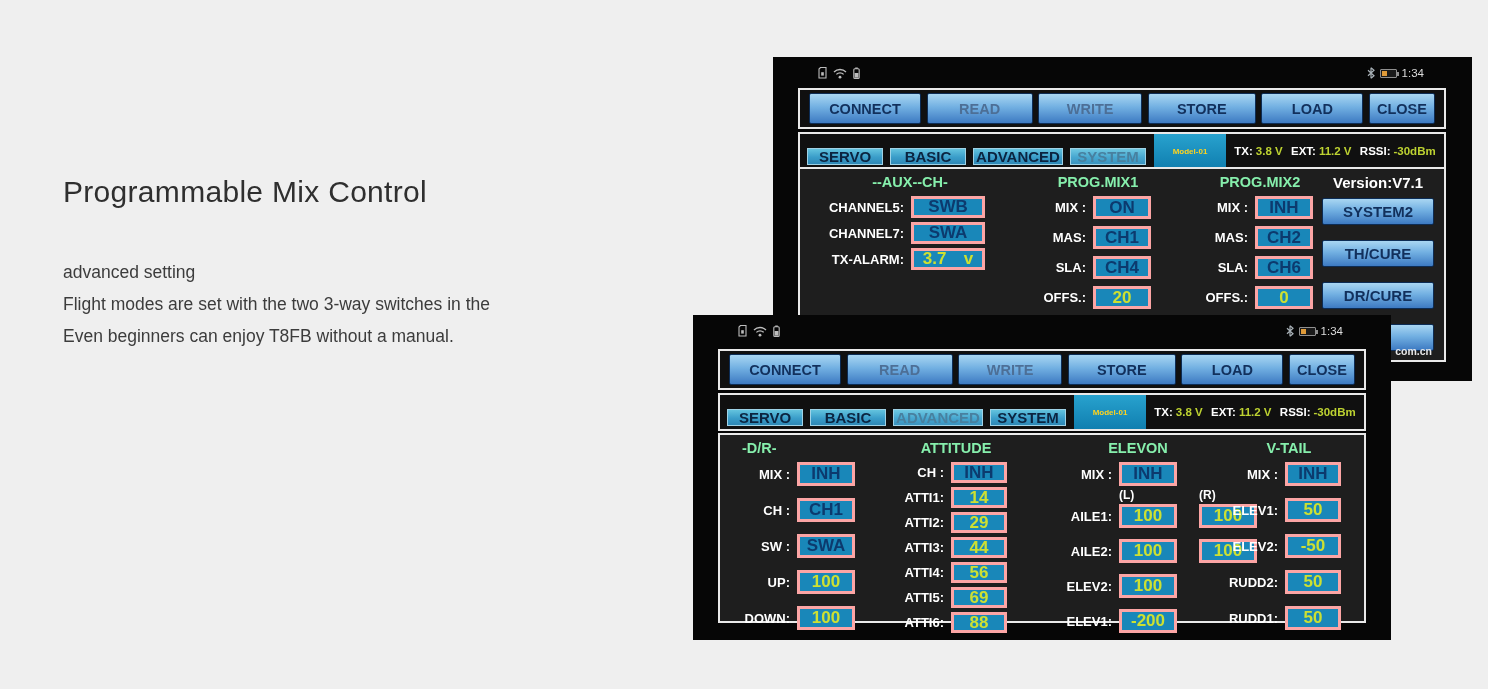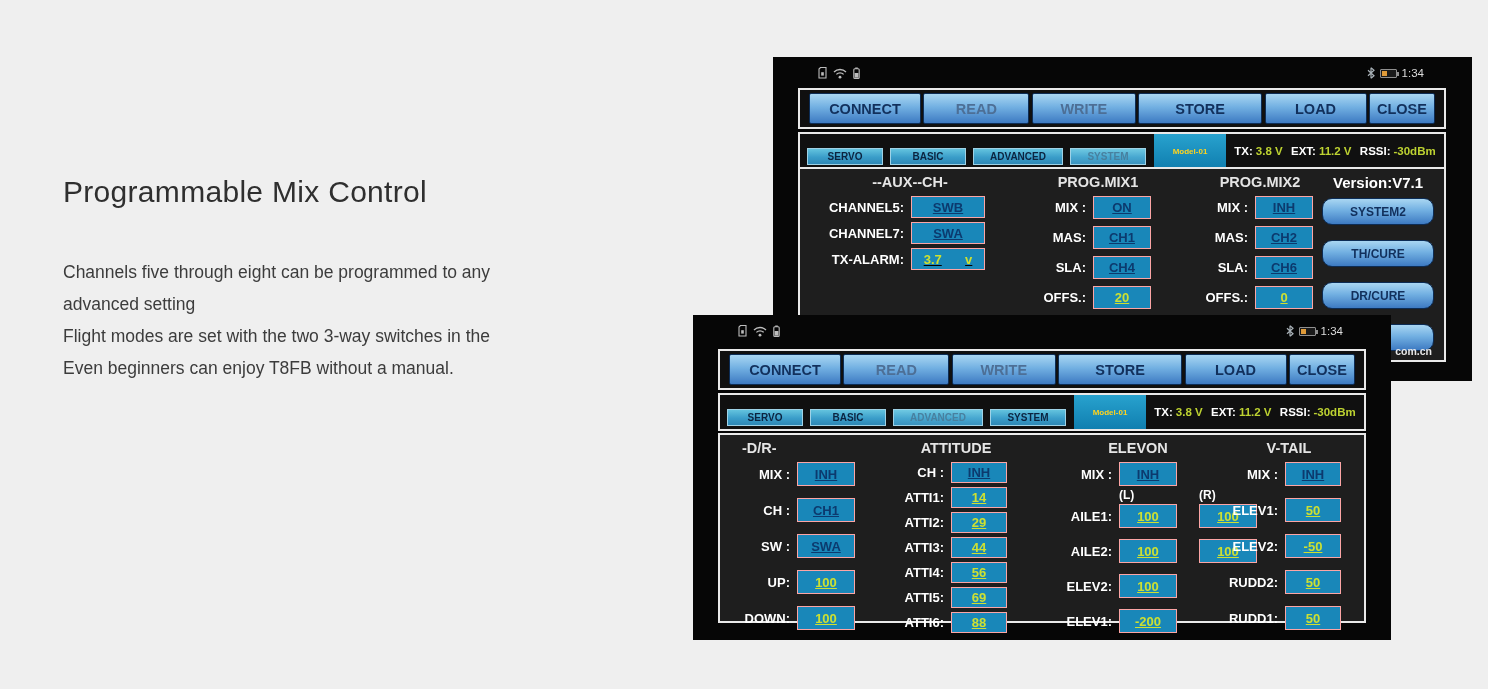--- a/index.html
+++ b/index.html
@@ -50,72 +50,72 @@
   .t-front .content { top:118px; height:190px; }
 
   
   .tbtn {
     height:31px; border-radius:2px; border:1px solid #0c2c55;
     background:linear-gradient(180deg,#a9d6f2 0%,#72b0e2 45%,#3d7ac2 100%);
     color:#12305c; font-weight:700; font-size:14.5px;
     display:flex; align-items:center; justify-content:center;
   }
   .tbtn.dim { color:#4d6f96; }
-  .bw1{width:112px}.bw2{width:106px}.bw3{width:104px}.bw4{width:124px}.bw5{width:102px}.bw6{width:66px}
+  .bw1{width:112px}.bw2{width:106px}.bw3{width:104px}.bw4{width:108px}.bw5{width:102px}.bw6{width:66px}
 
   
   .tab {
     width:76px; margin:14px 0 3px 7px; border:1px solid #9fd2e6;
     background:linear-gradient(180deg,#63c3de 0%,#3a9dc9 55%,#2e88b6 100%);
-    color:#0b2440; font-weight:700; font-size:10px;
+    color:#0b2440; font-weight:700; font-size:15px;
     display:flex; align-items:center; justify-content:center;
   }
   .tab.wide { width:90px; }
   .tab.faded { color:#48809f; background:linear-gradient(180deg,#6fc9e2 0%,#47a7d0 55%,#3a93bf 100%); }
   .model-chip {
     width:72px; margin-left:8px;
     background:linear-gradient(180deg,#28a2ce 0%,#107fb0 100%);
     color:#ffd31e; font-weight:700; font-size:8px;
     display:flex; align-items:center; justify-content:center;
   }
   .telemetry { flex:1; display:flex; align-items:center; justify-content:space-evenly; font-weight:700; font-size:11.5px; }
   .pair { display:flex; gap:3px; align-items:center; }
   .tl { color:#ffffff; }
   .tv { color:#bdd231; }
 
   
   .col { position:absolute; top:5px; }
-  .col-title { color:#e5e5e5; font-size:14.5px; font-weight:700; text-align:center; margin-bottom:6px; white-space:nowrap; }
+  .col-title { color:#86efac; font-size:14.5px; font-weight:700; text-align:center; margin-bottom:6px; white-space:nowrap; }
   .frow { display:flex; align-items:center; }
   .flabel { color:#ffffff; font-weight:700; font-size:13px; margin-right:7px; white-space:nowrap; text-align:right; }
   .vbox {
-    width:58px; height:23px; background:#1987b9; border:1px solid #fca5a5;
+    width:58px; height:23px; background:#1987b9; border:3px solid #fca5a5;
     display:flex; align-items:center; justify-content:center;
-    font-weight:700; font-size:13px; flex:none;text-decoration:underline;
+    font-weight:700; font-size:17px; flex:none;
   }
   .navy { color:#0c3a6e; }
   .yell { color:#cde032; }
 
   
   .c-aux  { left:8px;  width:204px; }
   .c-aux .flabel { width:96px; }
   .c-aux .frow { margin-bottom:4px; }
   .c-aux .vbox { width:74px; height:22px; }
   .alarmbox { justify-content:space-around !important; }
   .c-mix1 { left:224px; width:148px; }
   .c-mix2 { left:386px; width:148px; }
   .c-mix1 .flabel, .c-mix2 .flabel { width:62px; }
   .c-mix1 .frow, .c-mix2 .frow { margin-bottom:7px; }
   .c-sys  { left:516px; width:124px; }
   .version { color:#ffffff; font-weight:700; font-size:15px; text-align:center; margin-bottom:7px; white-space:nowrap; }
   .sbtn {
-    width:112px; height:27px; margin:0 auto 15px; border-radius:10px;
+    width:112px; height:27px; margin:0 auto 15px; border-radius:2px;
     border:1px solid #0c2c55;
     background:linear-gradient(180deg,#a9d6f2 0%,#72b0e2 45%,#3d7ac2 100%);
-    color:#12305c; font-weight:700; font-size:12px;
+    color:#12305c; font-weight:700; font-size:15px;
     display:flex; align-items:center; justify-content:center;
   }
   .site { position:absolute; bottom:3px; right:12px; color:#e8e8e8; font-weight:700; font-size:10.5px; }
 
   
   .c-dr { left:6px; width:150px; }
   .c-dr .col-title { text-align:left; padding-left:16px; }
   .c-dr .flabel { width:64px; }
   .c-dr .frow { margin-bottom:12px; }
   .c-dr .vbox { height:24px; }
@@ -136,21 +136,20 @@
   .c-vt .flabel { width:62px; }
   .c-vt .frow { margin-bottom:12px; }
   .c-vt .vbox { width:56px; height:24px; }
   .mb2 { margin-bottom:2px !important; }
 </style>
 </head>
 <body>
 
 <div class="intro">
   <h1 class="intro-title">Programmable Mix Control</h1>
-  <div class="intro-line">Channels five through eight can be programmed to any</div>
   <div class="intro-line">advanced setting</div>
   <div class="intro-line">Flight modes are set with the two 3-way switches in the</div>
   <div class="intro-line">Even beginners can enjoy T8FB without a manual.</div>
 </div>
 
 <div class="tablet t-back">
   <div class="statusbar">
     <div class="sb-left">
       <svg width="9" height="12" viewBox="0 0 9 12">
           <path d="M2.5 0.5 H8 V11 H1 V2 Z" fill="none" stroke="#bdbdbd" stroke-width="1.1"></path>

